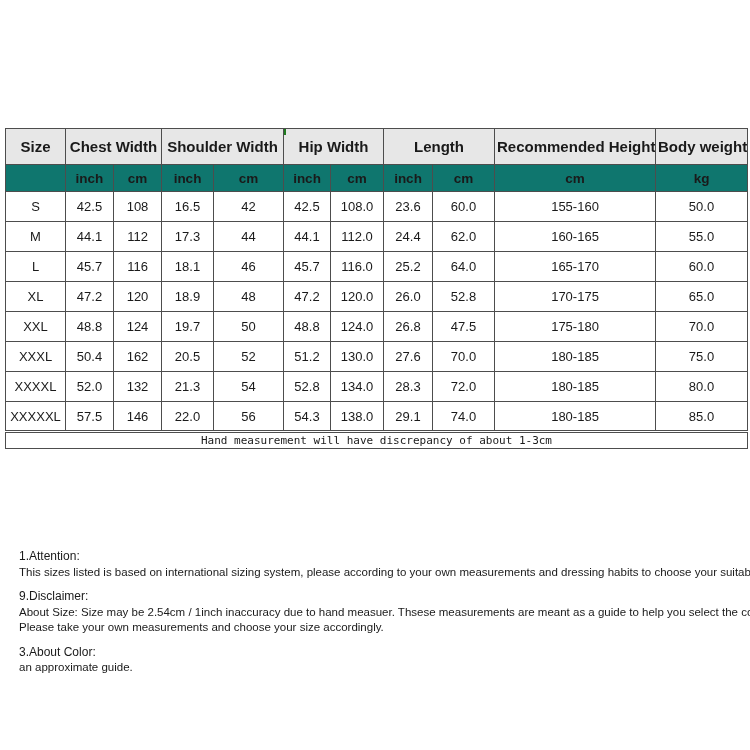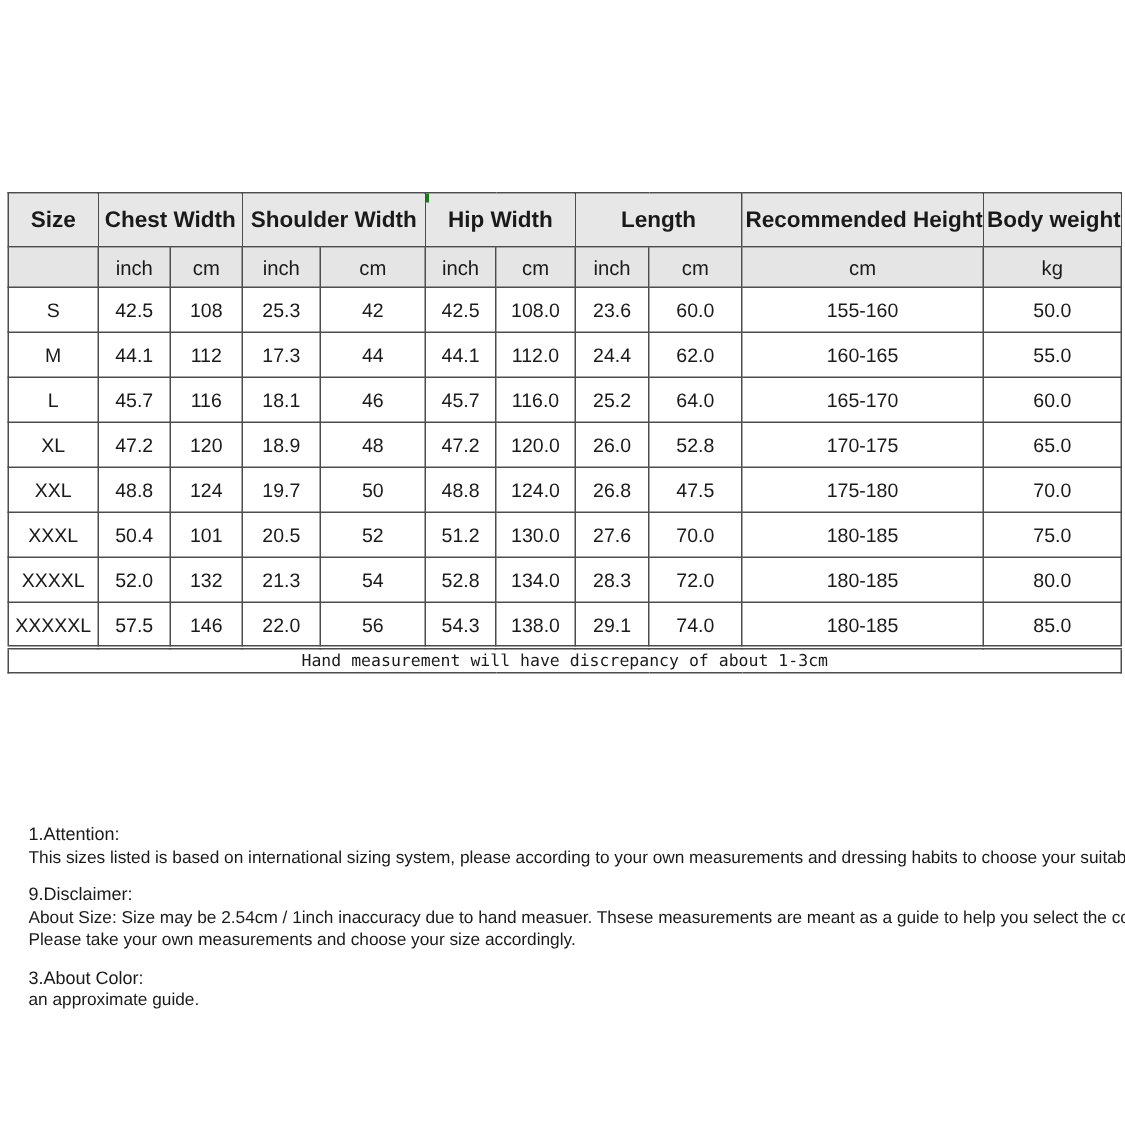--- a/index.html
+++ b/index.html
@@ -30,23 +30,23 @@
     white-space: nowrap;
   }
   tr.head-main th {
     background: #e7e7e7;
     font-size: 15px;
     font-weight: bold;
     height: 36px;
     position: relative;
   }
   tr.head-units th {
-    background: #e5e5e5;
+    background: #0f766e;
     font-size: 13.5px;
-    font-weight: normal;
+    font-weight: bold;
     height: 27px;
   }
   tr.data-row td {
     background: #ffffff;
     font-size: 13px;
     height: 30px;
   }
   tr.note-row td {
     background: #ffffff;
     font-family: "DejaVu Sans Mono", monospace;
@@ -121,21 +121,21 @@
         <th>cm</th>
         <th>cm</th>
         <th>kg</th>
       </tr>
     </thead>
     <tbody>
       <tr class="data-row">
         <td>S</td>
         <td>42.5</td>
         <td>108</td>
-        <td>25.3</td>
+        <td>16.5</td>
         <td>42</td>
         <td>42.5</td>
         <td>108.0</td>
         <td>23.6</td>
         <td>60.0</td>
         <td>155-160</td>
         <td>50.0</td>
       </tr>
       <tr class="data-row">
         <td>M</td>
@@ -185,21 +185,21 @@
         <td>48.8</td>
         <td>124.0</td>
         <td>26.8</td>
         <td>47.5</td>
         <td>175-180</td>
         <td>70.0</td>
       </tr>
       <tr class="data-row">
         <td>XXXL</td>
         <td>50.4</td>
-        <td>101</td>
+        <td>162</td>
         <td>20.5</td>
         <td>52</td>
         <td>51.2</td>
         <td>130.0</td>
         <td>27.6</td>
         <td>70.0</td>
         <td>180-185</td>
         <td>75.0</td>
       </tr>
       <tr class="data-row">

